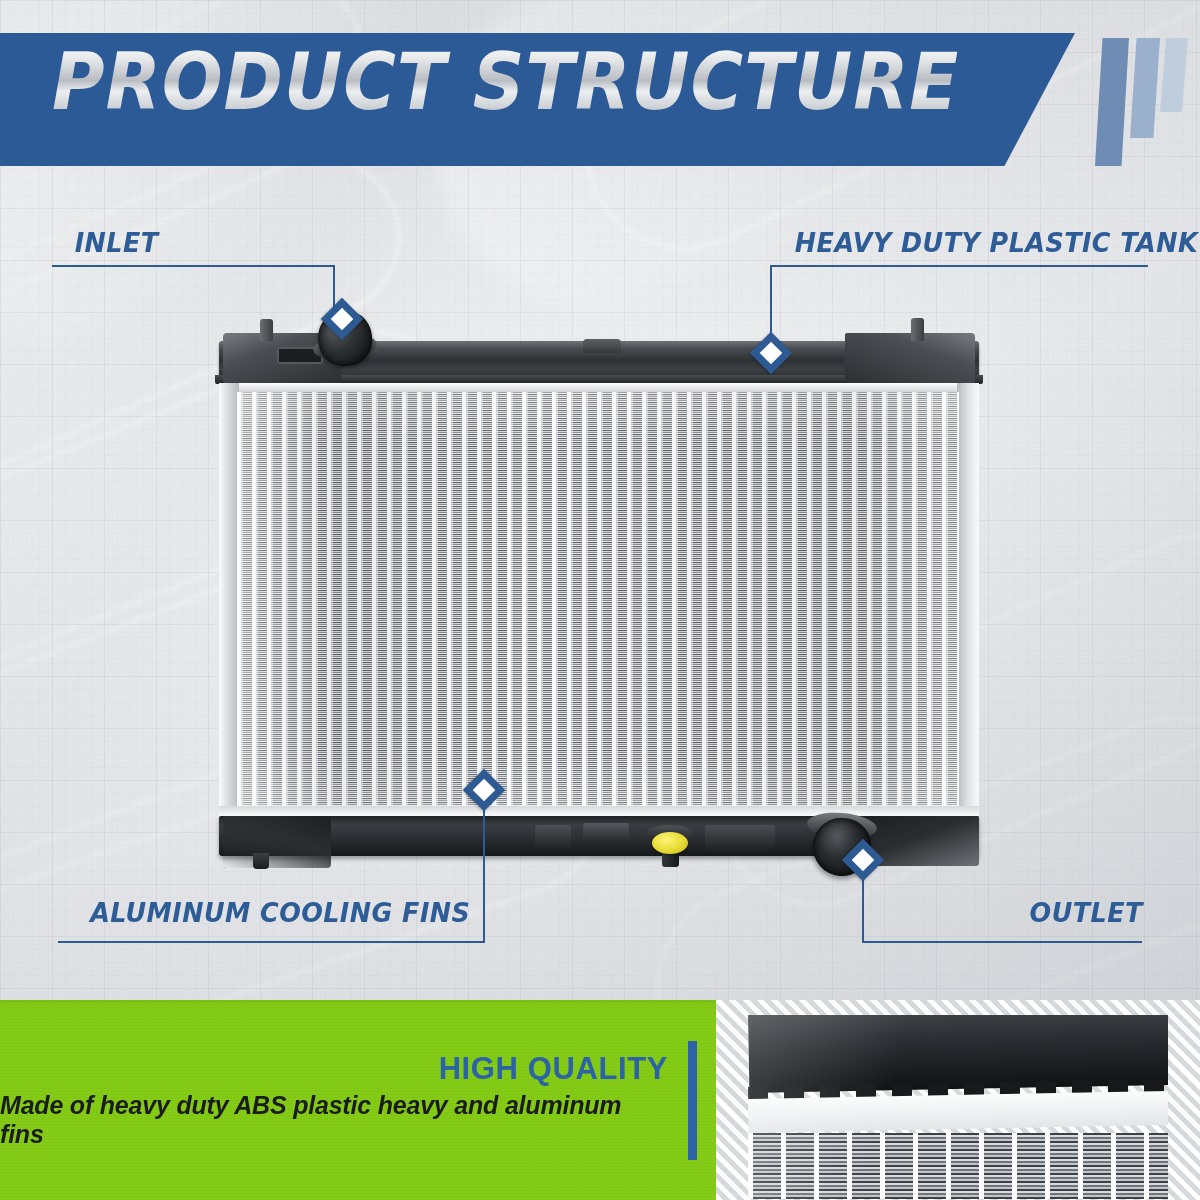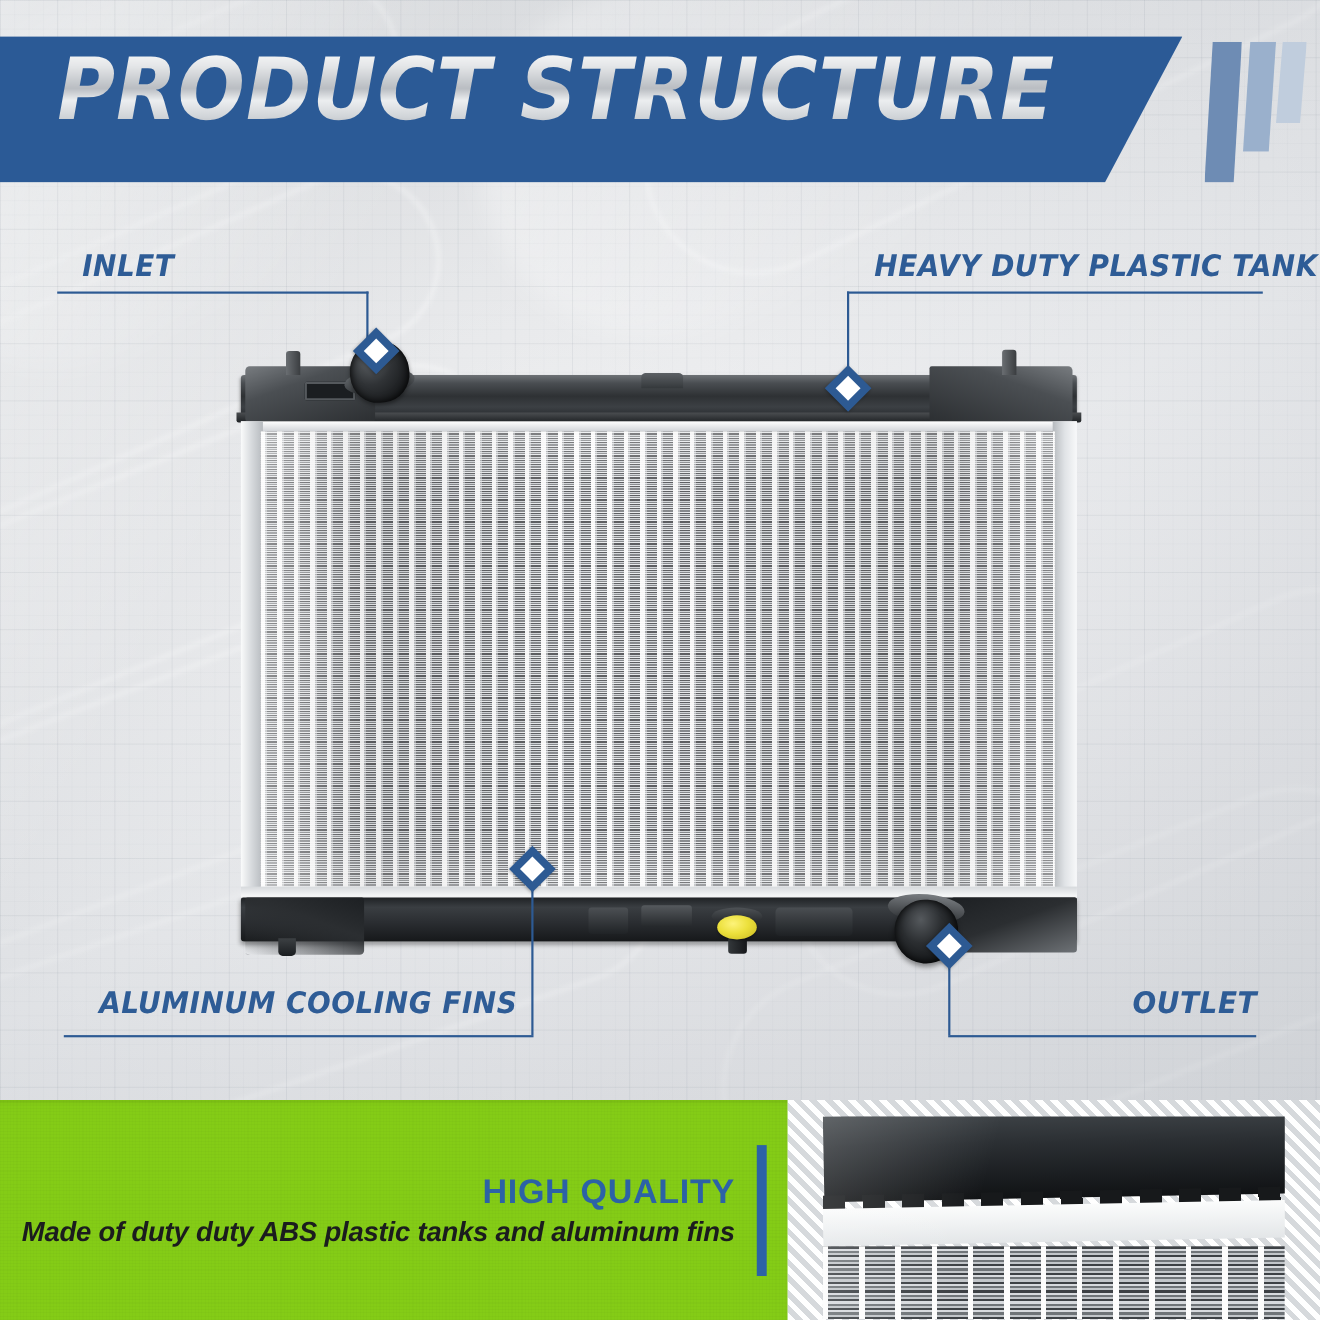--- a/index.html
+++ b/index.html
@@ -441,21 +441,21 @@
   <div class="leader">
     <div class="leader-h" style="left:862px; top:941px; width:280px;"></div>
     <div class="leader-v" style="left:862px; top:873px; height:68px;"></div>
   </div>
   <div class="diamond" style="left:848px; top:845px;"></div>
 
   <div class="footer">
     <div class="footer-tex"></div>
     <div class="footer-text">
       <div class="hq-title">HIGH QUALITY</div>
-      <div class="hq-sub">Made of duty duty ABS plastic tanks and aluminum fins</div>
+      <div class="hq-sub">Made of heavy duty ABS plastic heavy and aluminum fins</div>
     </div>
   </div>
   <div class="footer-topline"></div>
   <div class="hq-divider"></div>
 
   <div class="photo">
     <div class="photo-hatch"></div>
     <div class="photo-inner">
       <div class="photo-tank"></div>
       <div class="photo-teeth"></div>

